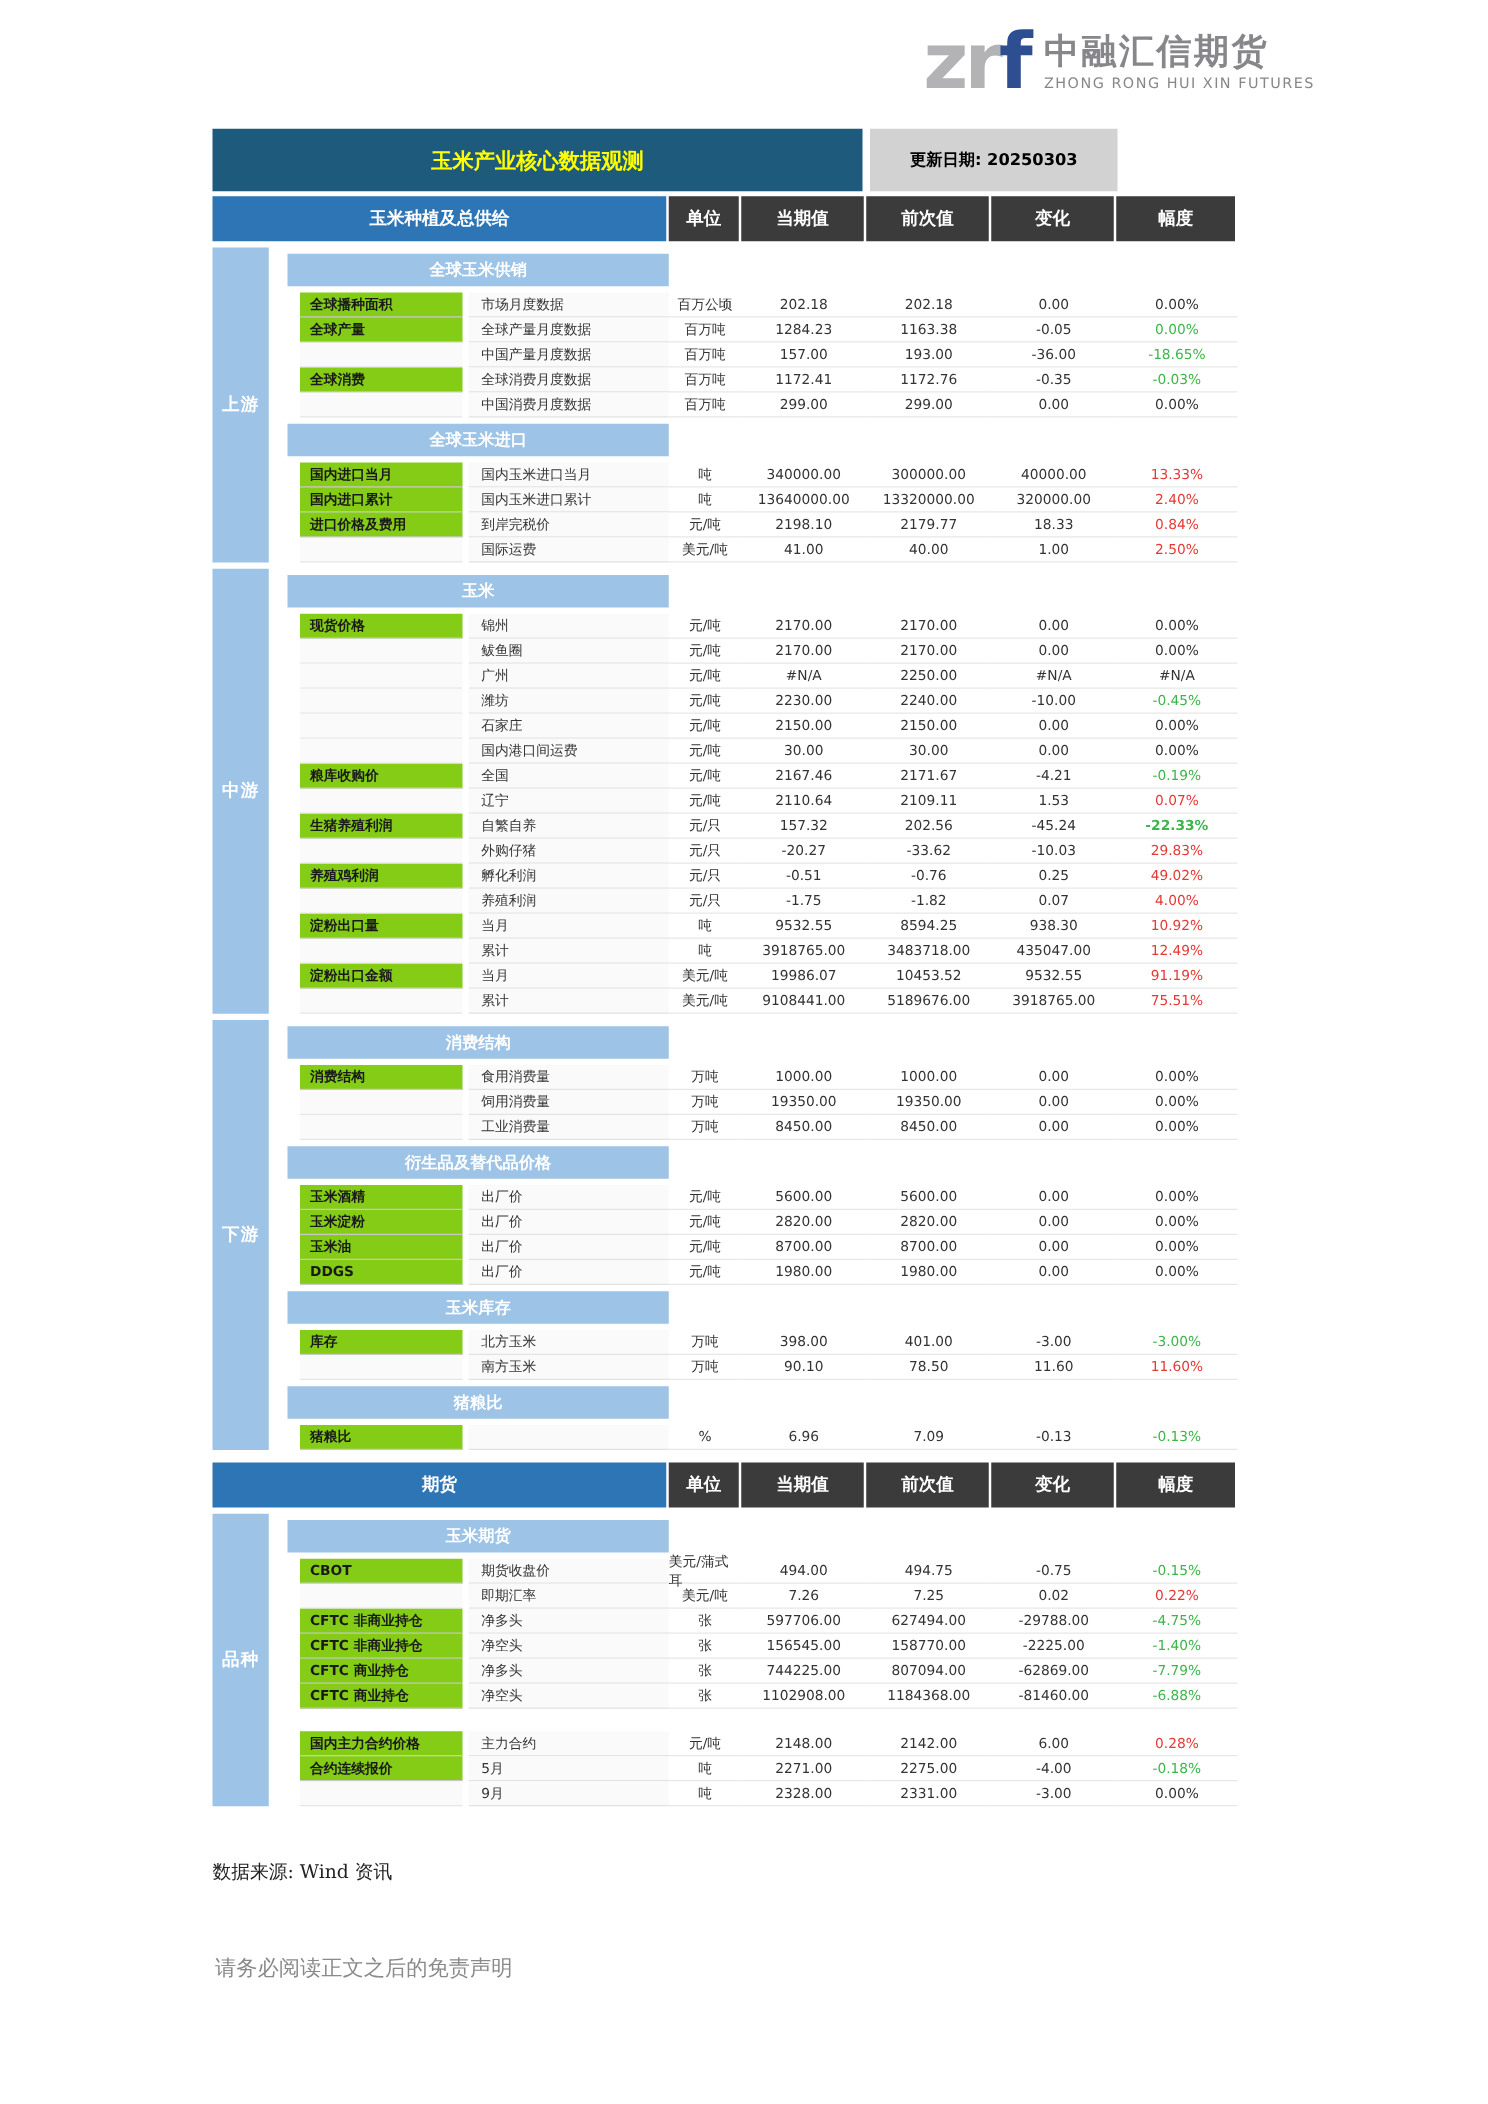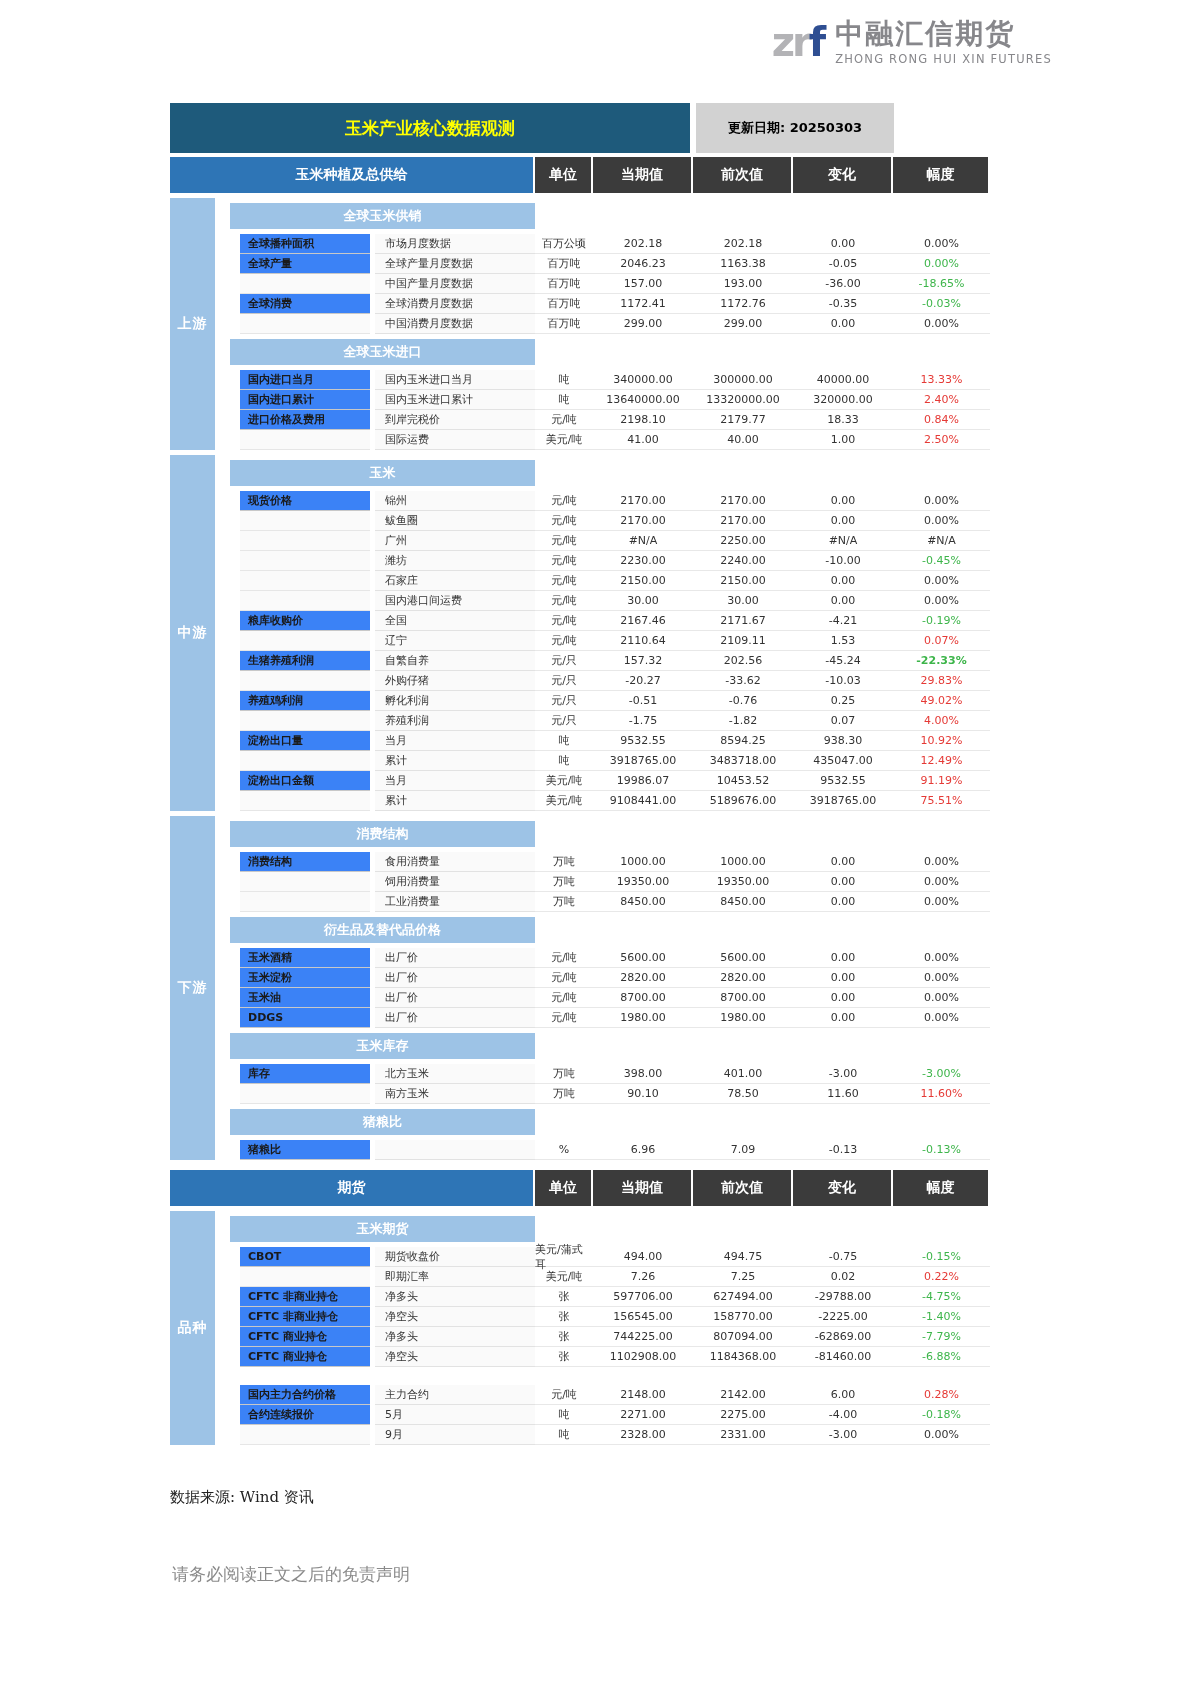--- a/index.html
+++ b/index.html
@@ -3,21 +3,21 @@
 <meta charset="utf-8">
 <style>
   * { box-sizing: border-box; }
   html,body { margin:0; padding:0; }
   body {
     width:1190px; height:1683px; position:relative; background:#ffffff;
     font-family:"DejaVu Sans","Liberation Sans",sans-serif; overflow:hidden;
   }
   
   .logo { position:absolute; top:18px; right:138px; display:flex; align-items:center; gap:12px; }
-  .logo-mark { font-size:40px; font-weight:700; letter-spacing:-3px; line-height:1; }
+  .logo-mark { font-size:62px; font-weight:700; letter-spacing:-3px; line-height:1; }
   .logo-mark .zr { color:#b3b3b6; }
   .logo-mark .f  { color:#2e4e92; }
   .logo-names { display:flex; flex-direction:column; justify-content:center; }
   .logo-cn { font-size:28px; font-weight:700; color:#87878b; letter-spacing:2px; line-height:1.15; }
   .logo-en { font-size:11.5px; color:#87878b; letter-spacing:1.2px; margin-top:2px; }
 
   
   .report { position:absolute; left:170px; top:103px; width:820px; }
 
   .title-row { display:flex; height:50px; }
@@ -47,21 +47,21 @@
 
   .section-bar {
     height:26px; width:305px; margin:5px 0 5px 8px; background:#9dc3e6; color:#ffffff;
     font-weight:700; font-size:13px; display:flex; align-items:center; justify-content:center;
   }
 
   .row { display:flex; height:20px; font-size:11px; }
   .row.spacer { height:18px; }
   .c { display:flex; align-items:center; }
   .c-label {
-    width:130px; margin-left:18px; padding-left:8px; background:#3b82f6;
+    width:130px; margin-left:18px; padding-left:8px; background:#84cc16;
     border-bottom:1px solid #c8c8c8; font-weight:700; color:#1a1a1a;
   }
   .c-label.empty { background:#fafafa; border-bottom:1px solid #e6e6e6; }
   .c-sub {
     width:160px; margin-left:5px; padding-left:10px; background:#fafafa;
     border-bottom:1px solid #e2e2e2; color:#333;
   }
   .c-unit { width:58px; justify-content:center; border-bottom:1px solid #e8e8e8; color:#333; }
   .c-val  { width:100px; justify-content:center; border-bottom:1px solid #e8e8e8; color:#333; }
   .c-pct  { width:97px;  justify-content:center; border-bottom:1px solid #e8e8e8; }
@@ -113,21 +113,21 @@
             <div class="c c-unit">百万公顷</div>
             <div class="c c-val">202.18</div>
             <div class="c c-val">202.18</div>
             <div class="c c-val">0.00</div>
             <div class="c c-pct" style="color: rgb(51, 51, 51);">0.00%</div>
           </div>
           <div class="row">
             <div class="c c-label">全球产量</div>
             <div class="c c-sub">全球产量月度数据</div>
             <div class="c c-unit">百万吨</div>
-            <div class="c c-val">2046.23</div>
+            <div class="c c-val">1284.23</div>
             <div class="c c-val">1163.38</div>
             <div class="c c-val">-0.05</div>
             <div class="c c-pct" style="color: rgb(61, 181, 74);">0.00%</div>
           </div>
           <div class="row">
             <div class="c c-label empty"></div>
             <div class="c c-sub">中国产量月度数据</div>
             <div class="c c-unit">百万吨</div>
             <div class="c c-val">157.00</div>
             <div class="c c-val">193.00</div>

